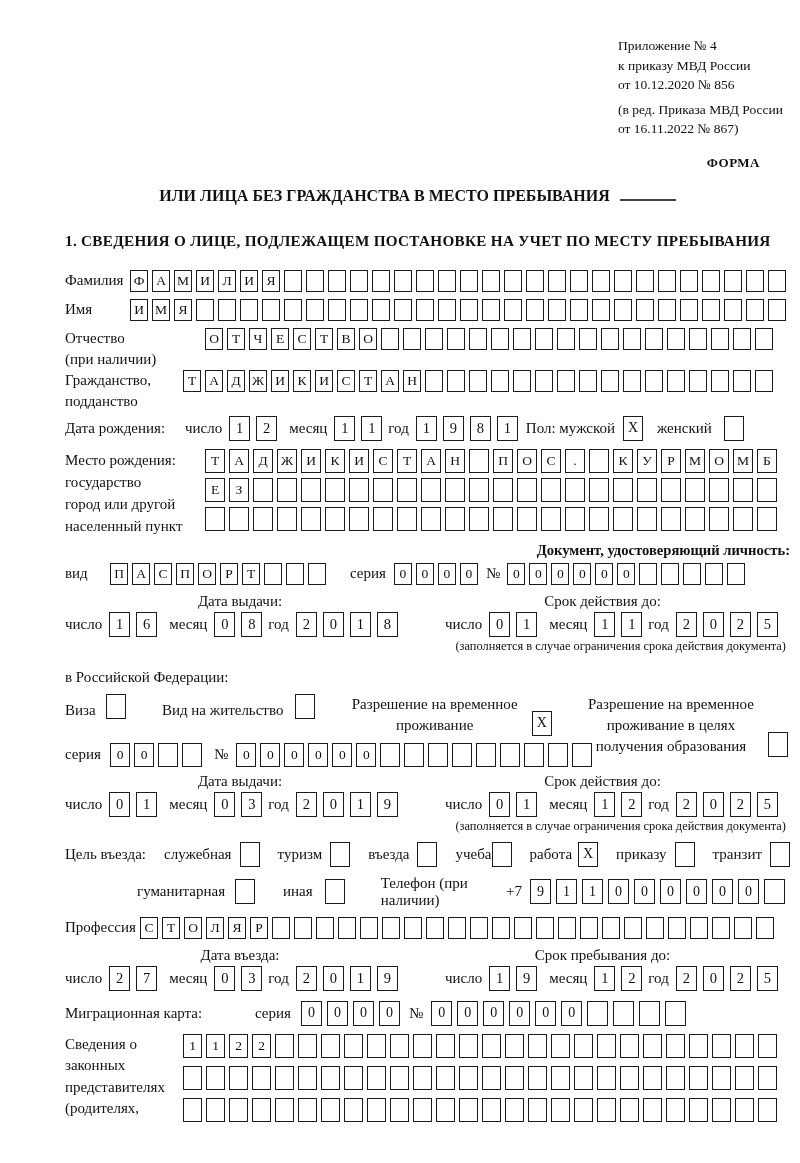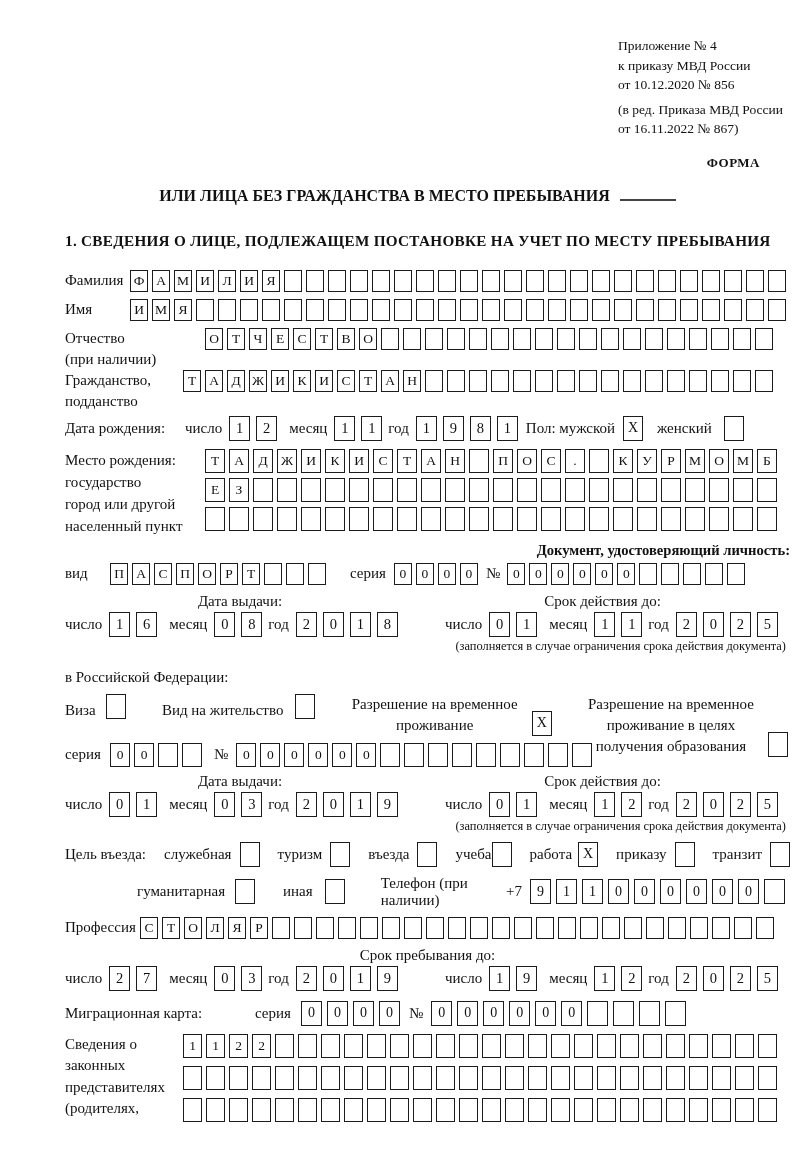--- a/index.html
+++ b/index.html
@@ -588,20 +588,21 @@
         <span class="cell"></span>
         <span class="cell"></span>
         <span class="cell"></span>
         <span class="cell"></span>
         <span class="cell"></span>
         <span class="cell"></span>
       </div>
   </div>
 
   <div class="dl-row mt8">
+    <div class="dl-left">Дата въезда:</div>
     <div class="dl-right">Срок пребывания до:</div>
   </div>
   <div class="dl-row mt2">
     <div class="dategrp" style="width:350px">
       <span class="dlab">число</span>
       <span class="cells lgc">
           <span class="cell">2</span>
           <span class="cell">7</span>
         </span>
       <span class="dlab" style="margin-left:6px">месяц</span>

